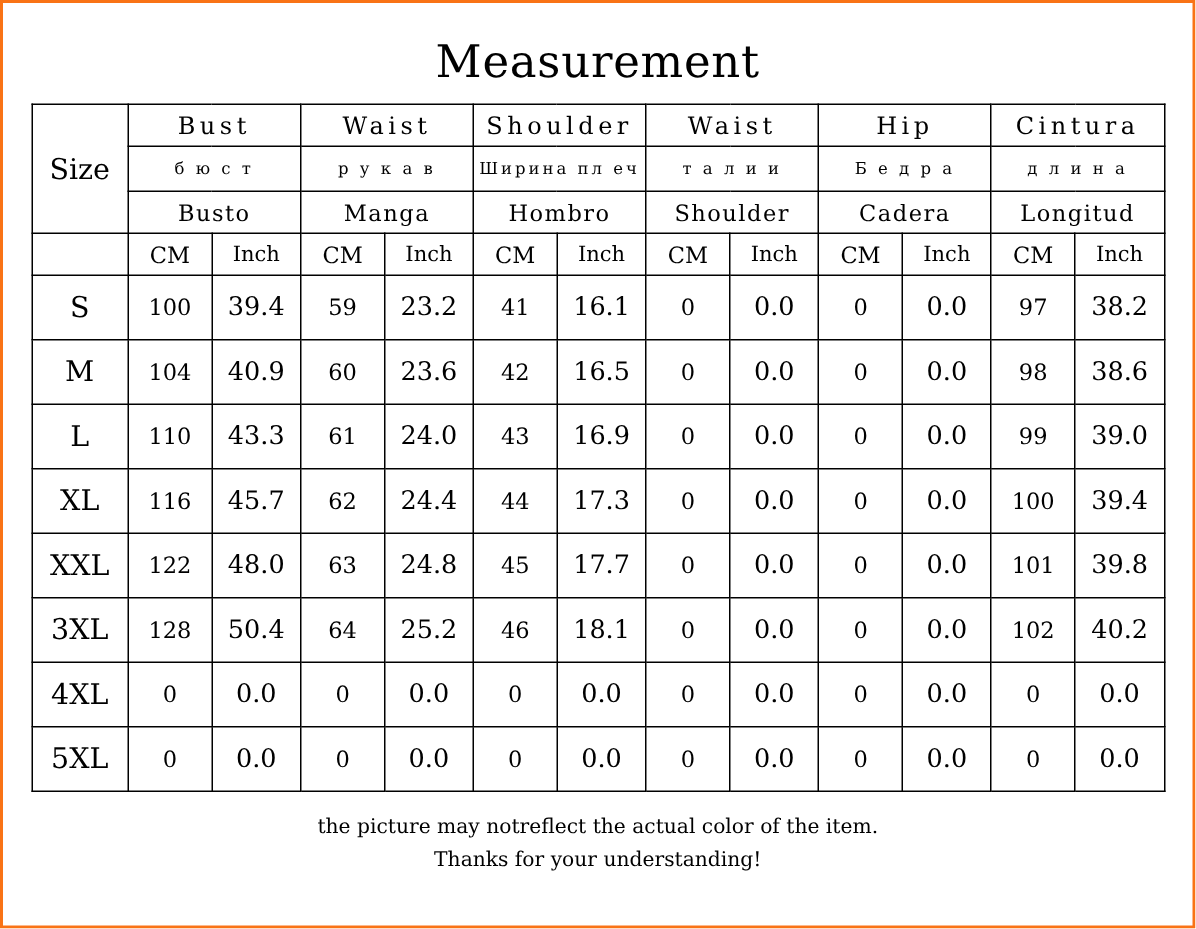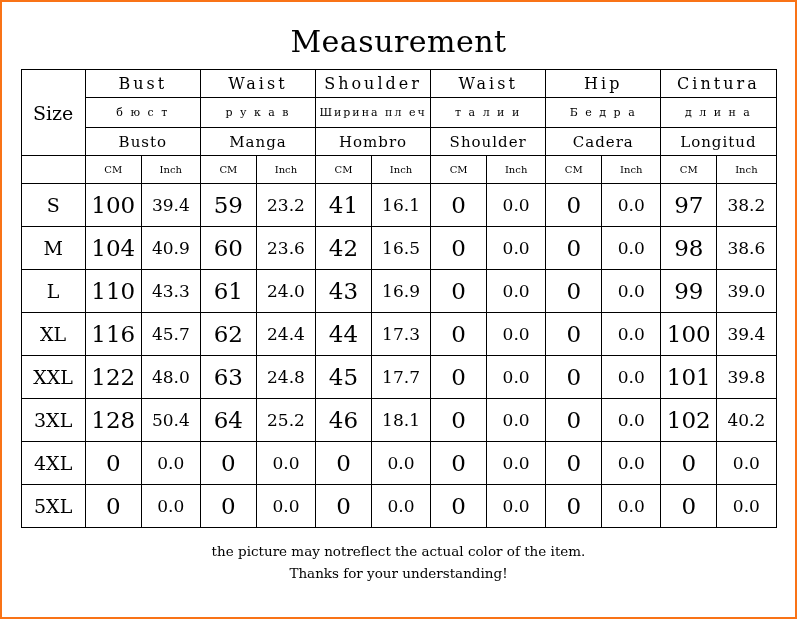--- a/index.html
+++ b/index.html
@@ -64,37 +64,37 @@
     letter-spacing: 2px;
     line-height: 13px;
     padding: 0 2px;
   }
   td.group-es {
     font-size: 15px;
     height: 27px;
     letter-spacing: 1px;
   }
   td.unit-cm {
-    font-size: 10px;
+    font-size: 15px;
     height: 27px;
     color: #000000;
     margin-top: 44px;
   }
   td.unit-in {
-    font-size: 10px;
+    font-size: 14px;
     height: 27px;
     color: #e8140c;
   }
   td.size-label {
     font-size: 19px;
     height: 42px;
     font-family: "DejaVu Sans", sans-serif;
   }
   td.val-cm {
-    font-size: 23px;
+    font-size: 15px;
     height: 42px;
     color: #000000;
     font-family: "DejaVu Sans", sans-serif;
     margin-left: 22px;
   }
   td.val-in {
     font-size: 17px;
     height: 42px;
     color: #e8140c;
     font-family: "DejaVu Sans", sans-serif;

